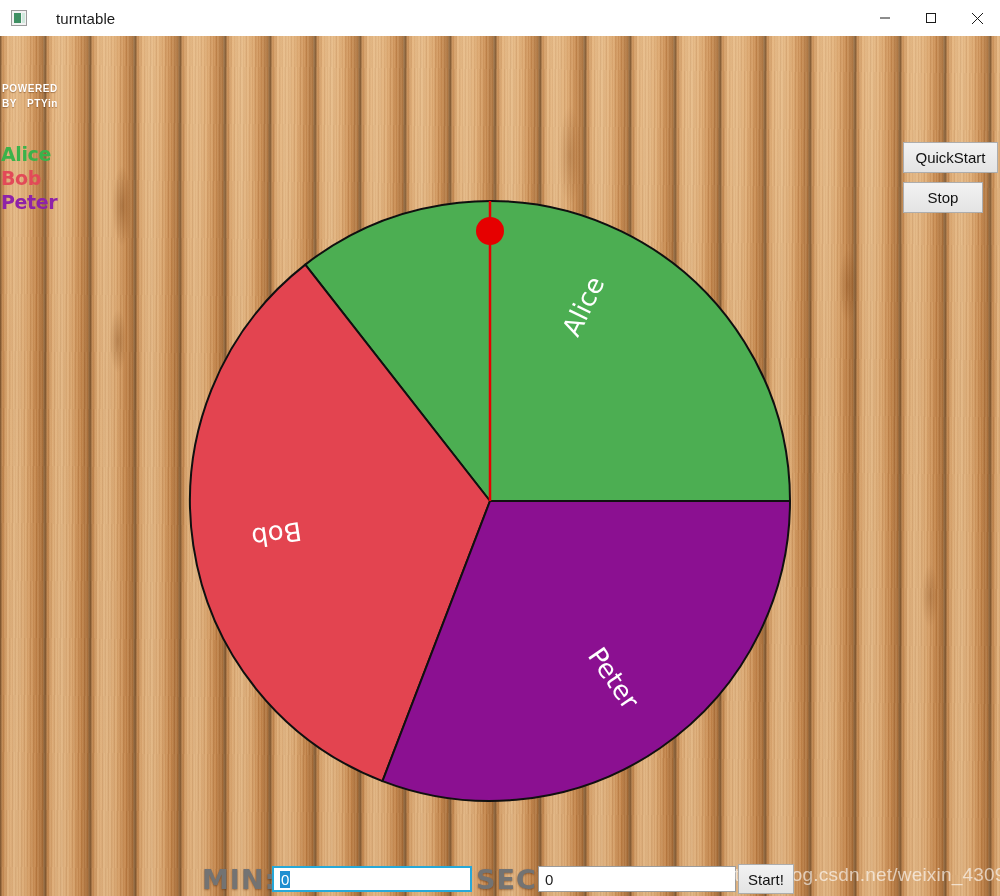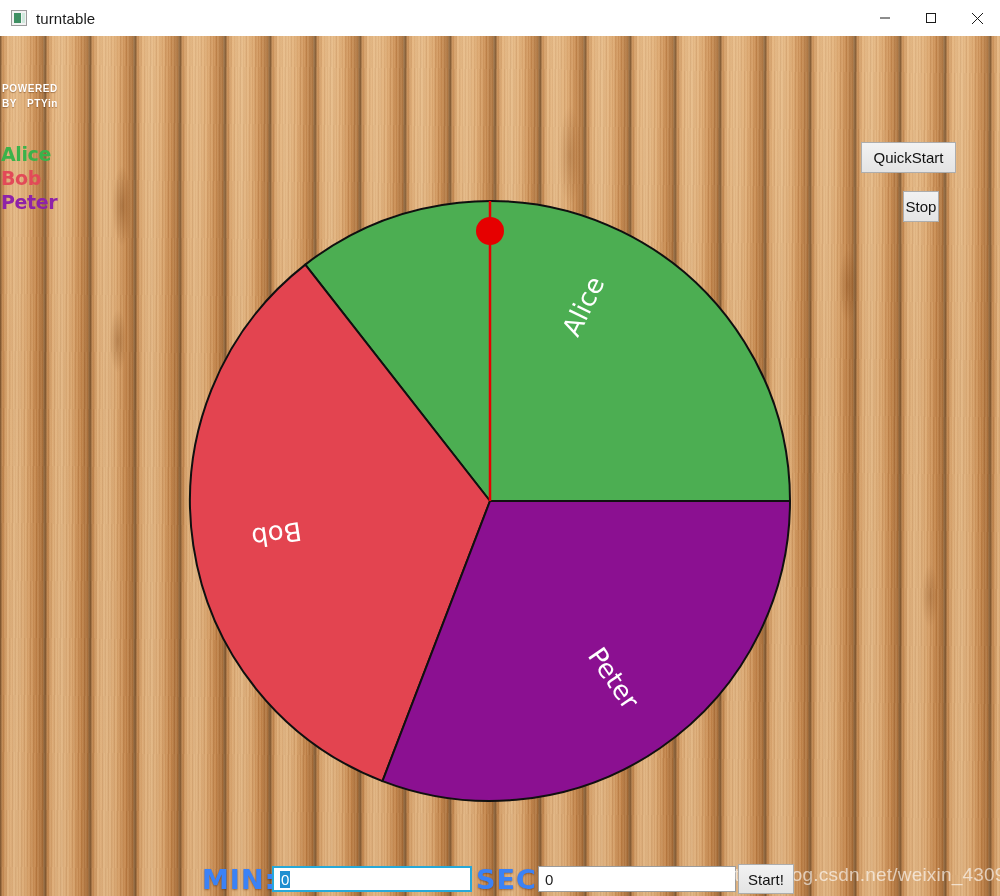--- a/index.html
+++ b/index.html
@@ -25,20 +25,21 @@
     content:"";position:absolute;left:2px;top:2px;width:7px;height:10px;
     background:#3f8f63;
   }
   .tb-icon::after{
     content:"";position:absolute;left:10px;top:2px;width:3px;height:10px;
     background:#cfe8dc;
   }
   .tb-title{
     font-size:15px;color:#1b1b1b;letter-spacing:0.1px;
     font-family:"Liberation Sans", sans-serif;
+    margin-left:20px;
   }
   .tb-controls{position:absolute;right:0;top:0;height:36px;display:flex;}
   .tb-btn{
     width:46px;height:36px;display:flex;align-items:center;justify-content:center;
     color:#1b1b1b;
   }
   .tb-btn svg{display:block;}
 
   
   .wood{
@@ -101,37 +102,37 @@
     position:absolute;
     background:linear-gradient(180deg,#f2f2f2 0%,#ebebeb 50%,#e4e4e4 100%);
     border:1px solid #adadad;
     color:#111111;
     font-size:15px;
     font-family:"Liberation Sans", sans-serif;
     display:flex;align-items:center;justify-content:center;
     box-sizing:border-box;
     cursor:pointer;
   }
-  #quickstart-button{left:861px;top:142px;width:95px;height:31px;}
-  #stop-button{left:903px;top:191px;width:36px;height:31px;}
+  #quickstart-button{left:903px;top:142px;width:95px;height:31px;}
+  #stop-button{left:903px;top:182px;width:80px;height:31px;}
 
   
   .wheel-wrap{position:absolute;left:0;top:0;width:1000px;height:896px;pointer-events:none;}
   .wheel-wrap svg{display:block;}
   .slice-label{
     fill:#ffffff;
     font-family:"DejaVu Sans", sans-serif;
     font-size:26px;
   }
   .blabel{
     position:absolute;
     font-family:"DejaVu Sans", sans-serif;
     font-weight:bold;
     font-size:27px;
-    color:#3b82f6;
+    color:#737373;
     letter-spacing:1px;
     text-shadow:0 1px 2px rgba(90,40,5,0.5);
     top:864px;
   }
   #min-label{left:202px;}
   #sec-label{left:476px;}
   .tinput{
     position:absolute;top:866px;height:26px;
     background:#ffffff;
     box-sizing:border-box;

